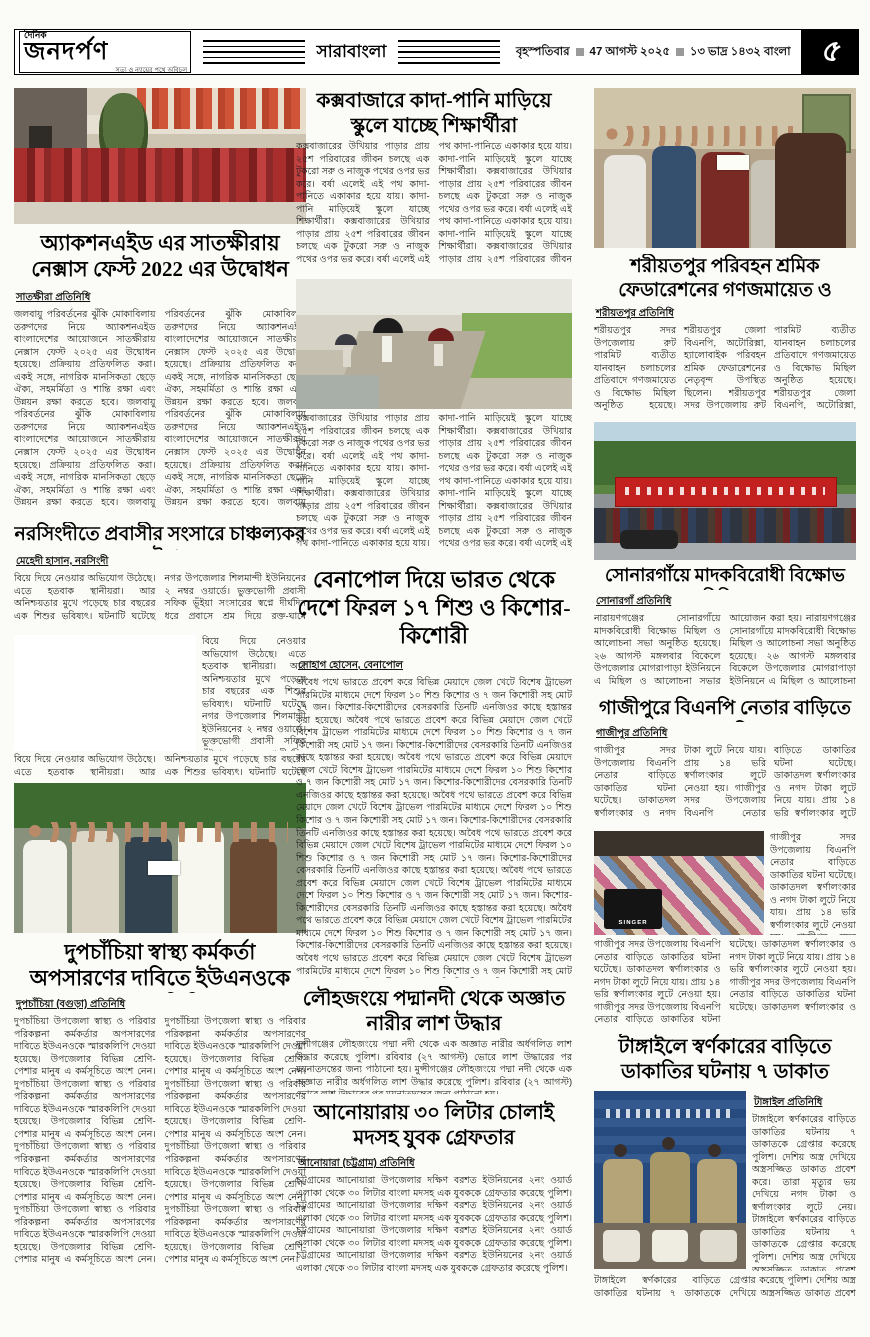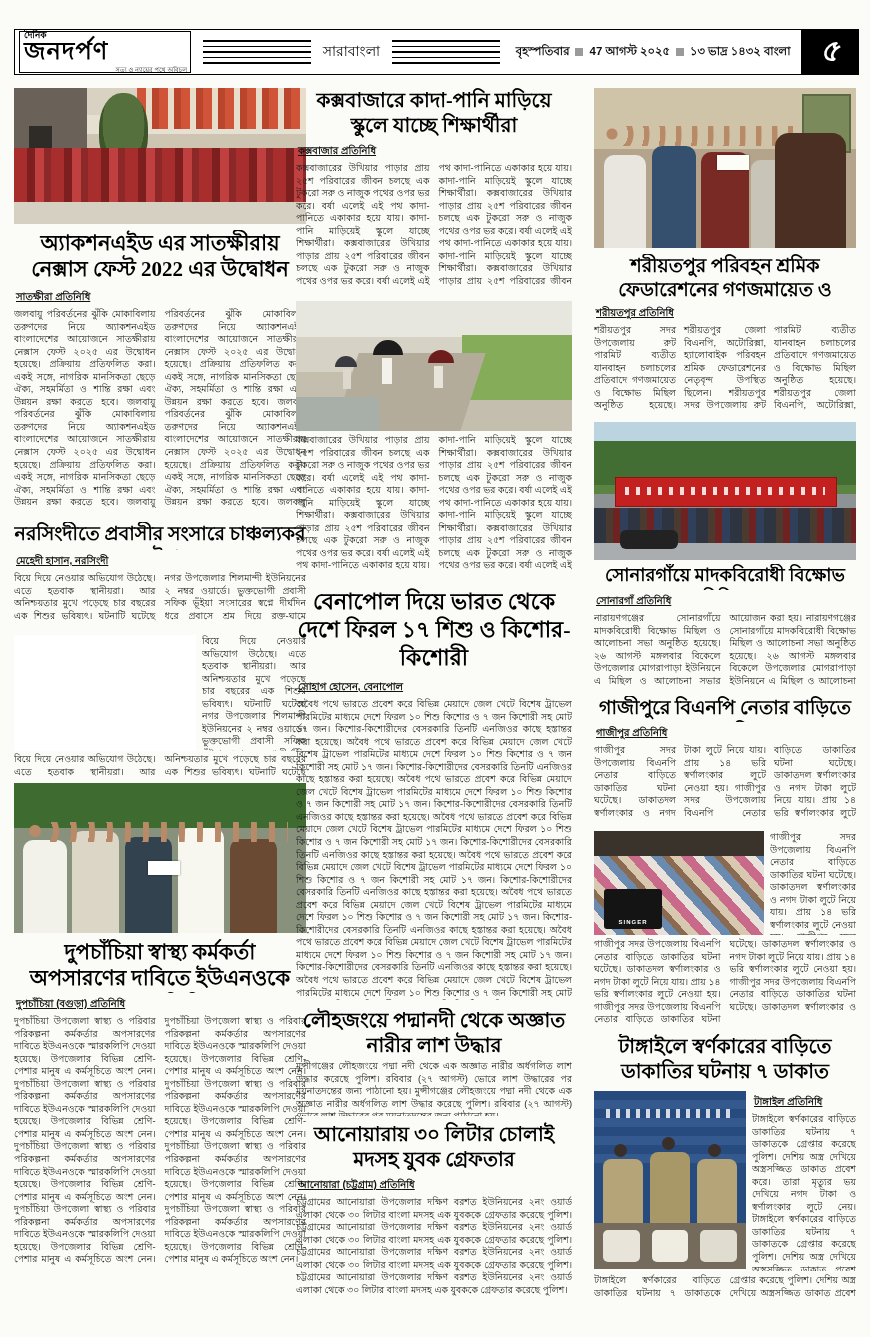--- a/index.html
+++ b/index.html
@@ -9,21 +9,21 @@
   .masthead{position:absolute;left:14px;top:29px;width:842px;height:44px;
             border:1.5px solid #000;display:flex;align-items:center;background:#fff;}
   .logo-box{position:relative;width:170px;height:40px;border:1.5px solid #000;
             margin-left:4px;background:#fff;flex:0 0 auto;}
   .logo-small{position:absolute;top:-1px;left:4px;font-size:9px;font-weight:bold;color:#000;line-height:1;}
   .logo-main{position:absolute;top:7px;left:4px;font-size:24px;font-weight:bold;color:#000;
              font-family:"Liberation Serif",serif;letter-spacing:1px;line-height:1;}
   .logo-tag{position:absolute;bottom:-1px;right:3px;font-size:6.5px;color:#222;line-height:1;}
   .rule-stack{height:24px;flex:1 1 auto;margin:0 12px;
               background:repeating-linear-gradient(to bottom,#000 0 1.6px,transparent 1.6px 5.6px);}
-  .section-title{font-size:14px;font-weight:normal;color:#000;flex:0 0 auto;}
+  .section-title{font-size:17px;font-weight:bold;color:#000;flex:0 0 auto;}
   .dateline{font-size:11.5px;font-weight:bold;color:#111;flex:0 0 auto;white-space:nowrap;
             display:flex;align-items:center;gap:6px;margin:0 10px 0 4px;}
   .sq{width:8px;height:8px;background:#9a9a9a;display:inline-block;}
   .page-badge{width:58px;height:46px;background:#000;color:#fff;flex:0 0 auto;
               display:flex;align-items:center;justify-content:center;margin:-2px -1.5px -2px 0;
               font-family:"Liberation Serif",serif;font-size:30px;font-weight:bold;font-style:italic;}
   
   .col{position:absolute;top:88px;}
   .col-left{left:14px;width:292px;}
   .col-mid{left:296px;width:276px;}
@@ -211,21 +211,20 @@
     </div>
 
     <div class="hl hl-21 mt6" style="height:54px;">দুপচাঁচিয়া স্বাস্থ্য কর্মকর্তা অপসারণের দাবিতে ইউএনওকে স্মারকলিপি</div>
     <div class="byline">দুপচাঁচিয়া (বগুড়া) প্রতিনিধি</div>
     <div class="body-txt cols2" style="height:252px;">দুপচাঁচিয়া উপজেলা স্বাস্থ্য ও পরিবার পরিকল্পনা কর্মকর্তার অপসারণের দাবিতে ইউএনওকে স্মারকলিপি দেওয়া হয়েছে। উপজেলার বিভিন্ন শ্রেণি-পেশার মানুষ এ কর্মসূচিতে অংশ নেন। দুপচাঁচিয়া উপজেলা স্বাস্থ্য ও পরিবার পরিকল্পনা কর্মকর্তার অপসারণের দাবিতে ইউএনওকে স্মারকলিপি দেওয়া হয়েছে। উপজেলার বিভিন্ন শ্রেণি-পেশার মানুষ এ কর্মসূচিতে অংশ নেন। দুপচাঁচিয়া উপজেলা স্বাস্থ্য ও পরিবার পরিকল্পনা কর্মকর্তার অপসারণের দাবিতে ইউএনওকে স্মারকলিপি দেওয়া হয়েছে। উপজেলার বিভিন্ন শ্রেণি-পেশার মানুষ এ কর্মসূচিতে অংশ নেন। দুপচাঁচিয়া উপজেলা স্বাস্থ্য ও পরিবার পরিকল্পনা কর্মকর্তার অপসারণের দাবিতে ইউএনওকে স্মারকলিপি দেওয়া হয়েছে। উপজেলার বিভিন্ন শ্রেণি-পেশার মানুষ এ কর্মসূচিতে অংশ নেন। দুপচাঁচিয়া উপজেলা স্বাস্থ্য ও পরিবার পরিকল্পনা কর্মকর্তার অপসারণের দাবিতে ইউএনওকে স্মারকলিপি দেওয়া হয়েছে। উপজেলার বিভিন্ন শ্রেণি-পেশার মানুষ এ কর্মসূচিতে অংশ নেন। দুপচাঁচিয়া উপজেলা স্বাস্থ্য ও পরিবার পরিকল্পনা কর্মকর্তার অপসারণের দাবিতে ইউএনওকে স্মারকলিপি দেওয়া হয়েছে। উপজেলার বিভিন্ন শ্রেণি-পেশার মানুষ এ কর্মসূচিতে অংশ নেন। দুপচাঁচিয়া উপজেলা স্বাস্থ্য ও পরিবার পরিকল্পনা কর্মকর্তার অপসারণের দাবিতে ইউএনওকে স্মারকলিপি দেওয়া হয়েছে। উপজেলার বিভিন্ন শ্রেণি-পেশার মানুষ এ কর্মসূচিতে অংশ নেন। দুপচাঁচিয়া উপজেলা স্বাস্থ্য ও পরিবার পরিকল্পনা কর্মকর্তার অপসারণের দাবিতে ইউএনওকে স্মারকলিপি দেওয়া হয়েছে। উপজেলার বিভিন্ন শ্রেণি-পেশার মানুষ এ কর্মসূচিতে অংশ নেন।</div>
   </div>
 
   <div class="col col-mid">
 
     <div class="hl hl-20" style="height:52px;">কক্সবাজারে কাদা-পানি মাড়িয়ে স্কুলে যাচ্ছে শিক্ষার্থীরা</div>
-    <div class="byline">কক্সবাজার প্রতিনিধি</div>
     <div class="body-txt cols2" style="height:136px;">কক্সবাজারের উখিয়ার পাড়ার প্রায় ২৫শ পরিবারের জীবন চলছে এক টুকরো সরু ও নাজুক পথের ওপর ভর করে। বর্ষা এলেই এই পথ কাদা-পানিতে একাকার হয়ে যায়। কাদা-পানি মাড়িয়েই স্কুলে যাচ্ছে শিক্ষার্থীরা। কক্সবাজারের উখিয়ার পাড়ার প্রায় ২৫শ পরিবারের জীবন চলছে এক টুকরো সরু ও নাজুক পথের ওপর ভর করে। বর্ষা এলেই এই পথ কাদা-পানিতে একাকার হয়ে যায়। কাদা-পানি মাড়িয়েই স্কুলে যাচ্ছে শিক্ষার্থীরা। কক্সবাজারের উখিয়ার পাড়ার প্রায় ২৫শ পরিবারের জীবন চলছে এক টুকরো সরু ও নাজুক পথের ওপর ভর করে। বর্ষা এলেই এই পথ কাদা-পানিতে একাকার হয়ে যায়। কাদা-পানি মাড়িয়েই স্কুলে যাচ্ছে শিক্ষার্থীরা। কক্সবাজারের উখিয়ার পাড়ার প্রায় ২৫শ পরিবারের জীবন চলছে এক টুকরো সরু ও নাজুক পথের ওপর ভর করে। বর্ষা এলেই এই পথ কাদা-পানিতে একাকার হয়ে যায়। কাদা-পানি মাড়িয়েই স্কুলে যাচ্ছে শিক্ষার্থীরা।</div>
 
     <div class="ph ph-cox mt3">
       <div class="pc-paddy"></div>
       <div class="pc-path"></div>
       <div class="pc-water"></div>
       <div class="pc-um1"></div>
       <div class="pc-um2"></div>
       <div class="pc-um3"></div>
       <div class="pc-kid1"></div>

